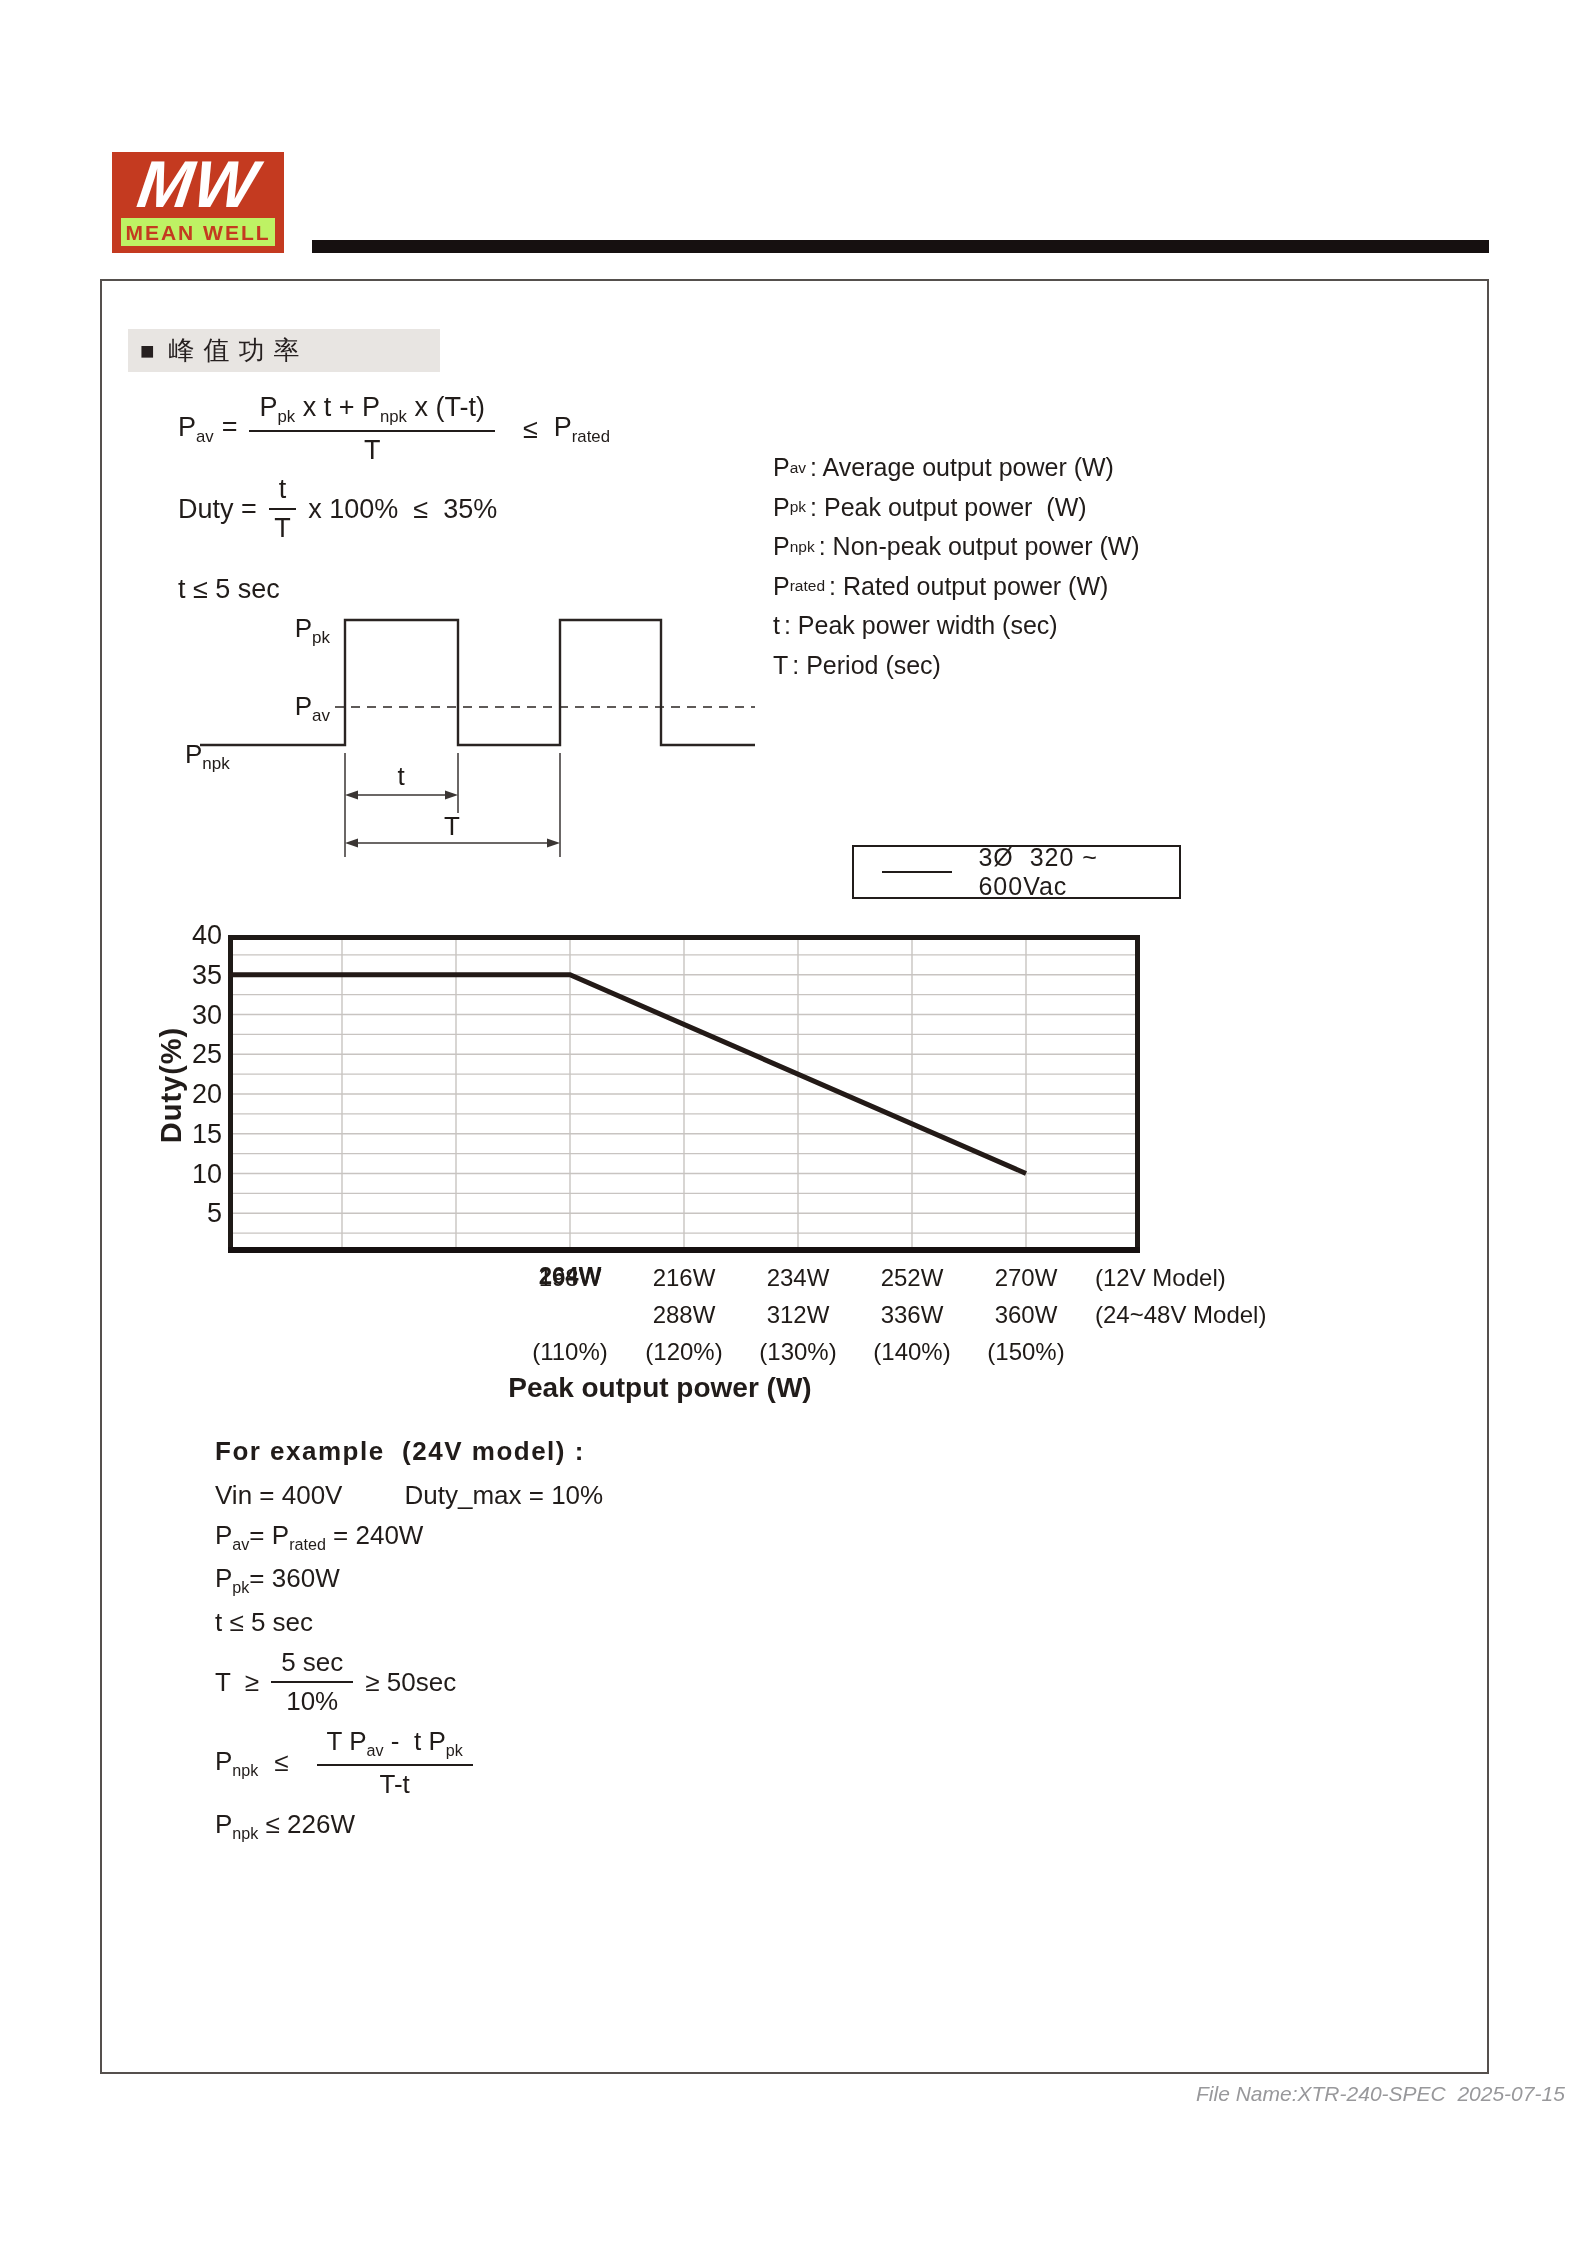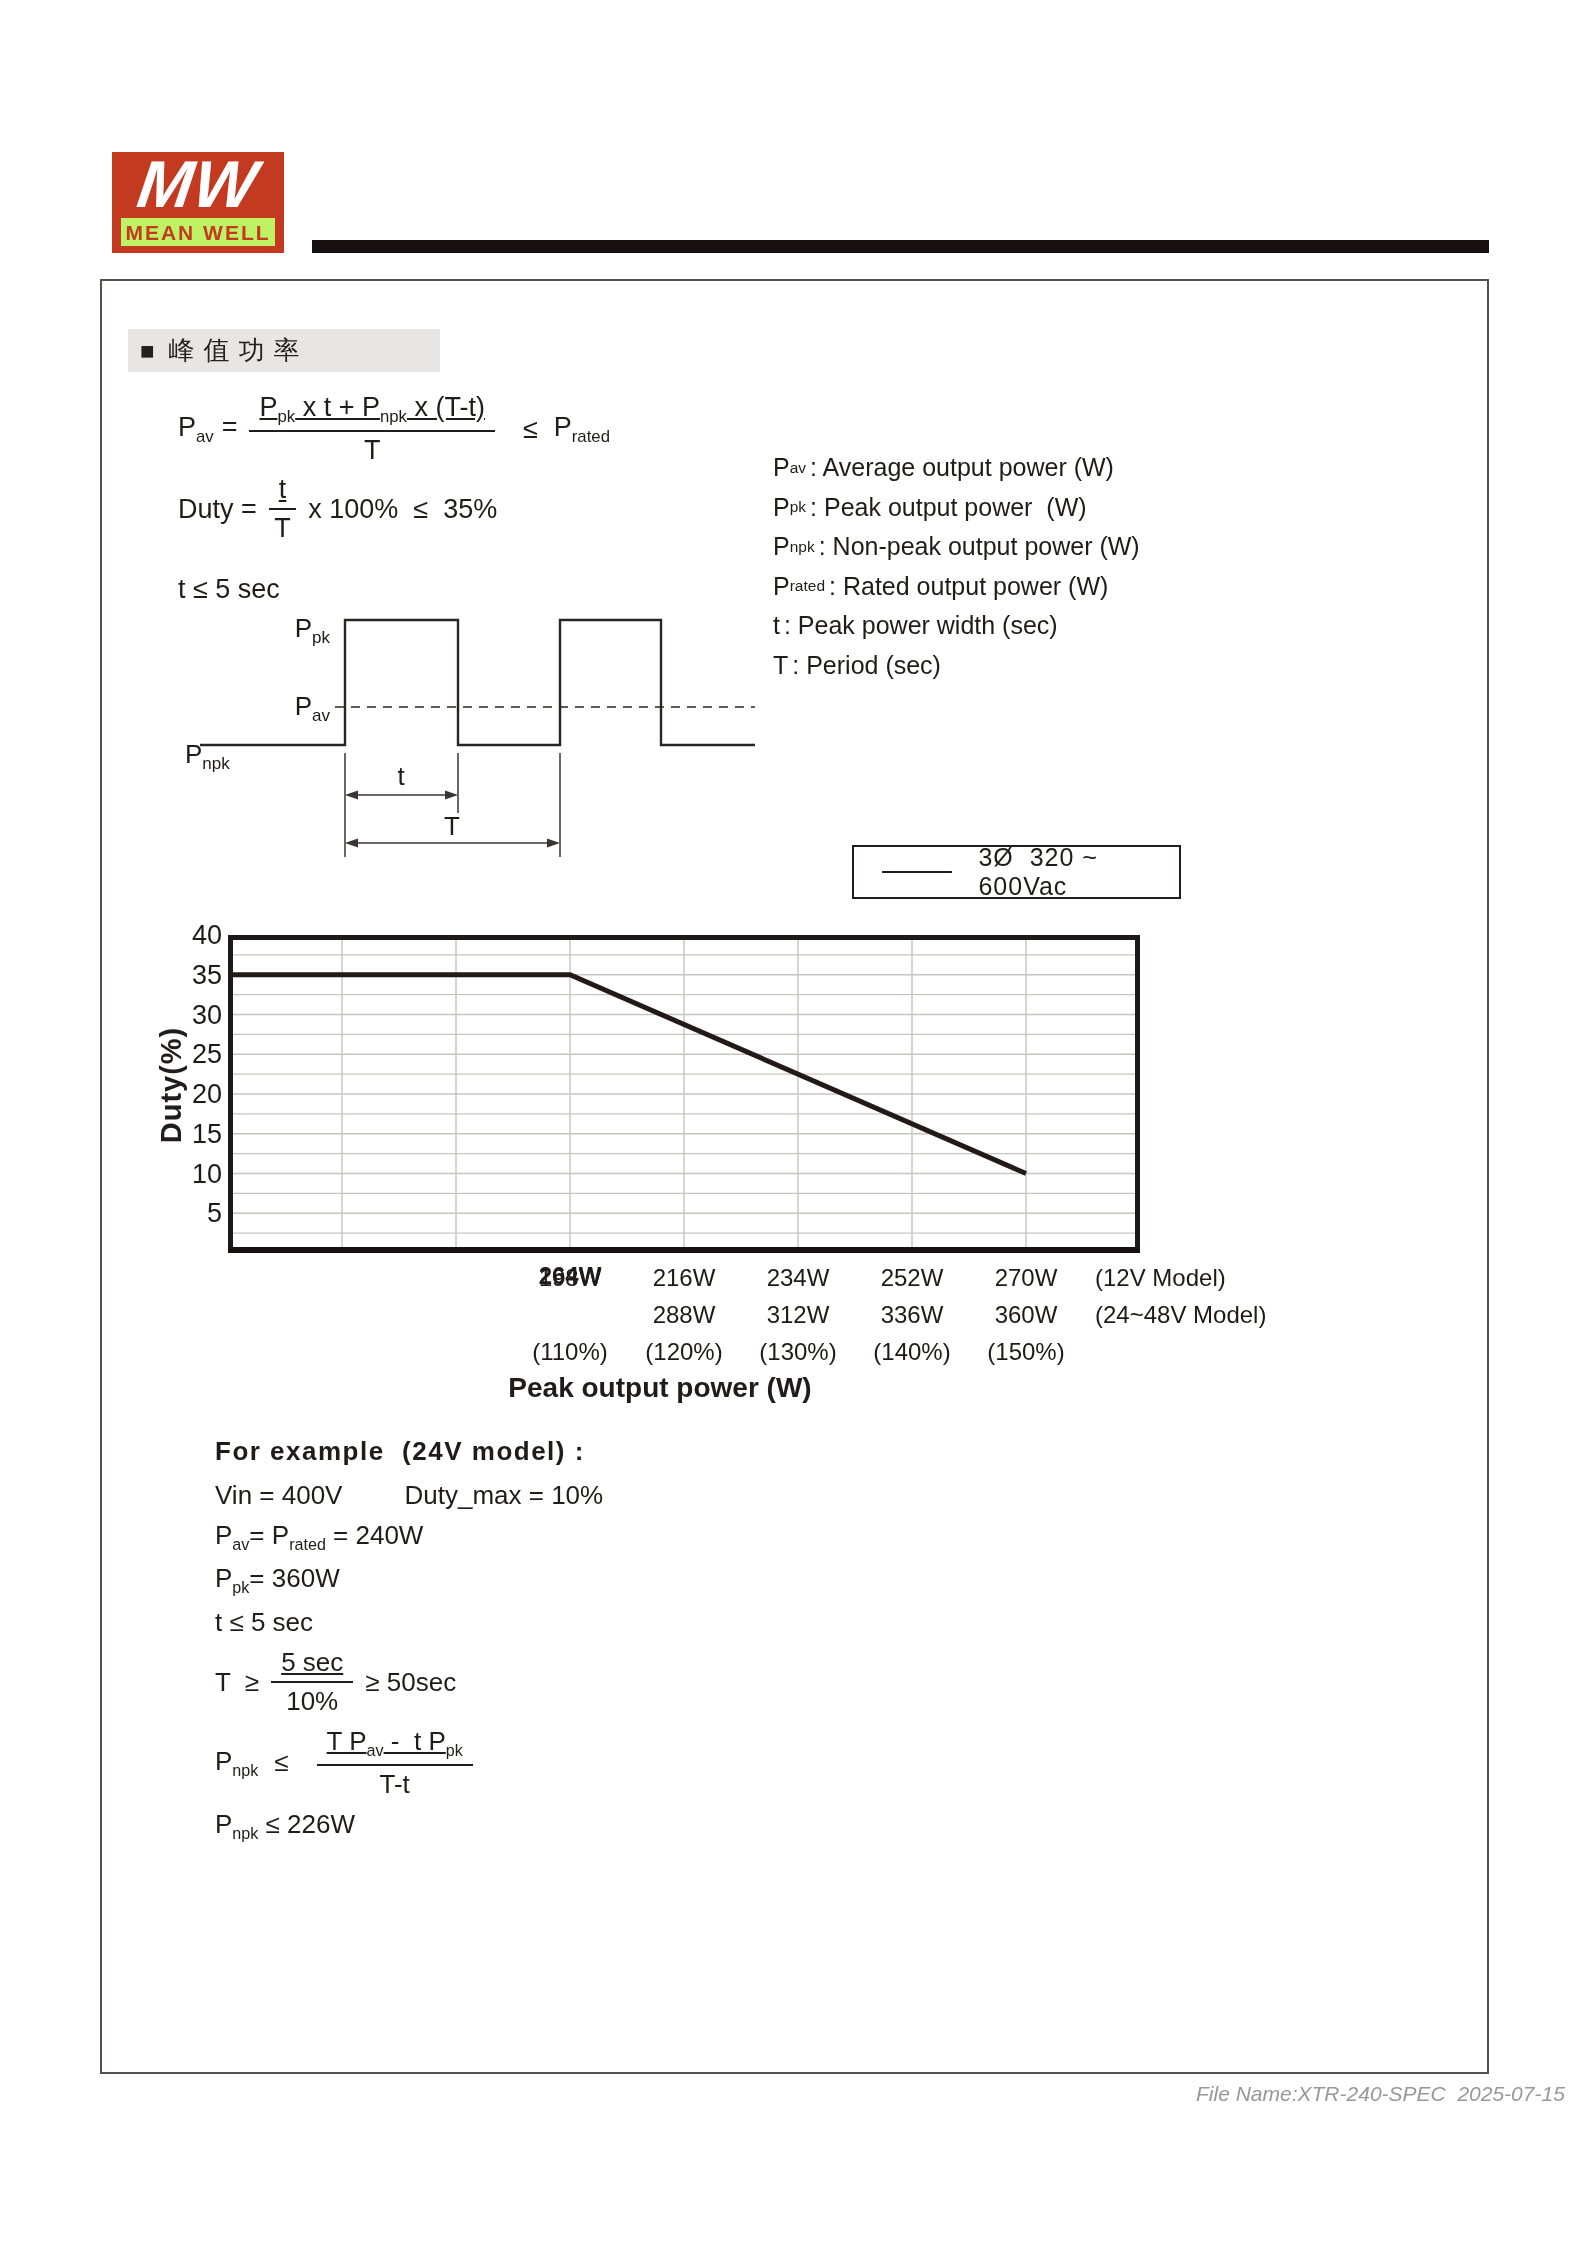--- a/index.html
+++ b/index.html
@@ -26,21 +26,21 @@
                  border:2px solid #55504d;box-sizing:border-box;background:#ffffff;}
   .section-bar{position:absolute;left:128px;top:329px;width:312px;height:43px;background:#e8e5e2;
                display:flex;align-items:center;font-size:26px;color:#262020;}
   .section-marker{margin:0 14px 0 12px;font-size:24px;}
   .section-title{letter-spacing:9px;}
 
   
   .formula-block{position:absolute;left:178px;top:392px;font-size:27px;}
   .f-row{display:flex;align-items:center;}
   .frac{display:inline-flex;flex-direction:column;align-items:center;margin:0 12px;vertical-align:middle;}
-  .frac .num{display:block;padding:0 10px 3px;border-bottom:2.2px solid #211c1a;text-align:center;text-decoration:underline;}
+  .frac .num{display:block;padding:0 10px 3px;border-bottom:2.2px solid #211c1a;text-align:center;}
   .frac .den{display:block;padding-top:3px;text-align:center;}
   .cmp{margin:0 16px;}
   .eq{margin-left:8px;}
   sub{font-size:62%;}
 
   
   .defs{position:absolute;left:773px;top:448px;font-size:25px;}
   .def-row{height:39.5px;display:flex;align-items:center;}
   .def-text{margin-left:4px;}
 

